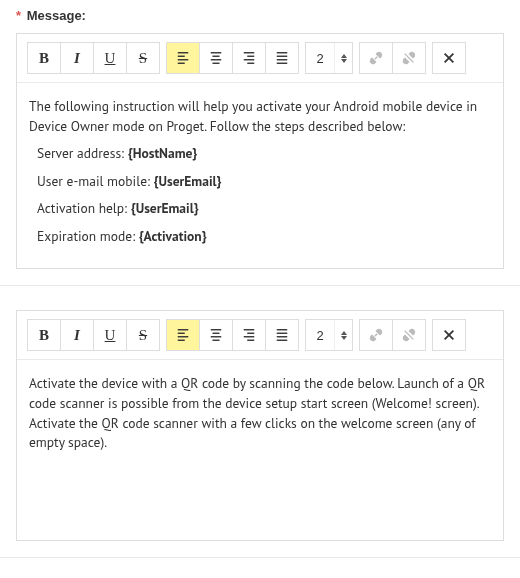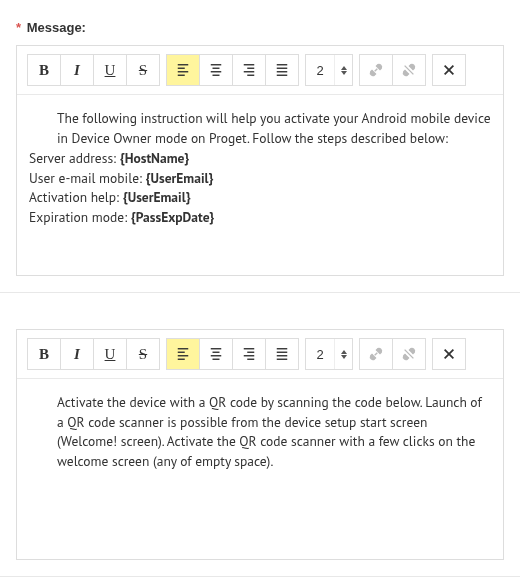--- a/index.html
+++ b/index.html
@@ -5,21 +5,21 @@
   * { box-sizing: border-box; margin: 0; padding: 0; }
   body {
     font-family: "Segoe UI", Arial, sans-serif;
     font-size: 13px;
     color: #333;
     background: #fff;
     width: 520px;
     padding: 0;
   }
   .field-block {
-    padding: 20px 16px 16px 16px;
+    padding: 8px 16px 16px 16px;
     border-bottom: 1px solid #e8e8e8;
   }
   .field-label {
     font-size: 13px;
     font-weight: 600;
     color: #333;
     margin-bottom: 10px;
   }
   .req {
     color: #d9534f;
@@ -94,23 +94,23 @@
   .caret-up { border-bottom: 4px solid #555; }
   .caret-down { border-top: 4px solid #555; }
   .content-area {
     padding: 14px 12px;
     min-height: 180px;
     font-size: 13.5px;
     line-height: 1.45;
     color: #333;
     font-family: "Segoe UI", "PT Sans", Arial, sans-serif;
   }
-  .content-area .pair { margin: 0; }
+  .content-area .pair { margin: 8px; }
   .content-area .v { font-weight: 700; }
-  .content-area .intro { margin-bottom: 1px; margin-left: 28px; }
+  .content-area .intro { margin-bottom: 1px; }
   .spacer { height: 16px; }
   
   .aln line, .aln rect { stroke-width: 1.6; }
 </style>
 </head>
 <body>
 
 <div id="root">
   <div class="field-block">
     <div class="field-label">
@@ -199,21 +199,21 @@
     <div class="pair">
       <span>Server address: </span><span class="v">{HostName}</span>
     </div>
     <div class="pair">
       <span>User e-mail mobile: </span><span class="v">{UserEmail}</span>
     </div>
     <div class="pair">
       <span>Activation help: </span><span class="v">{UserEmail}</span>
     </div>
     <div class="pair">
-      <span>Expiration mode: </span><span class="v">{PassExpDate}</span>
+      <span>Expiration mode: </span><span class="v">{Activation}</span>
     </div>
   </div>
     </div>
   </div>
 <div class="spacer"></div>
   <div class="field-block">
     <div class="editor">
 
   <div class="toolbar">
     <div class="btn-group">

